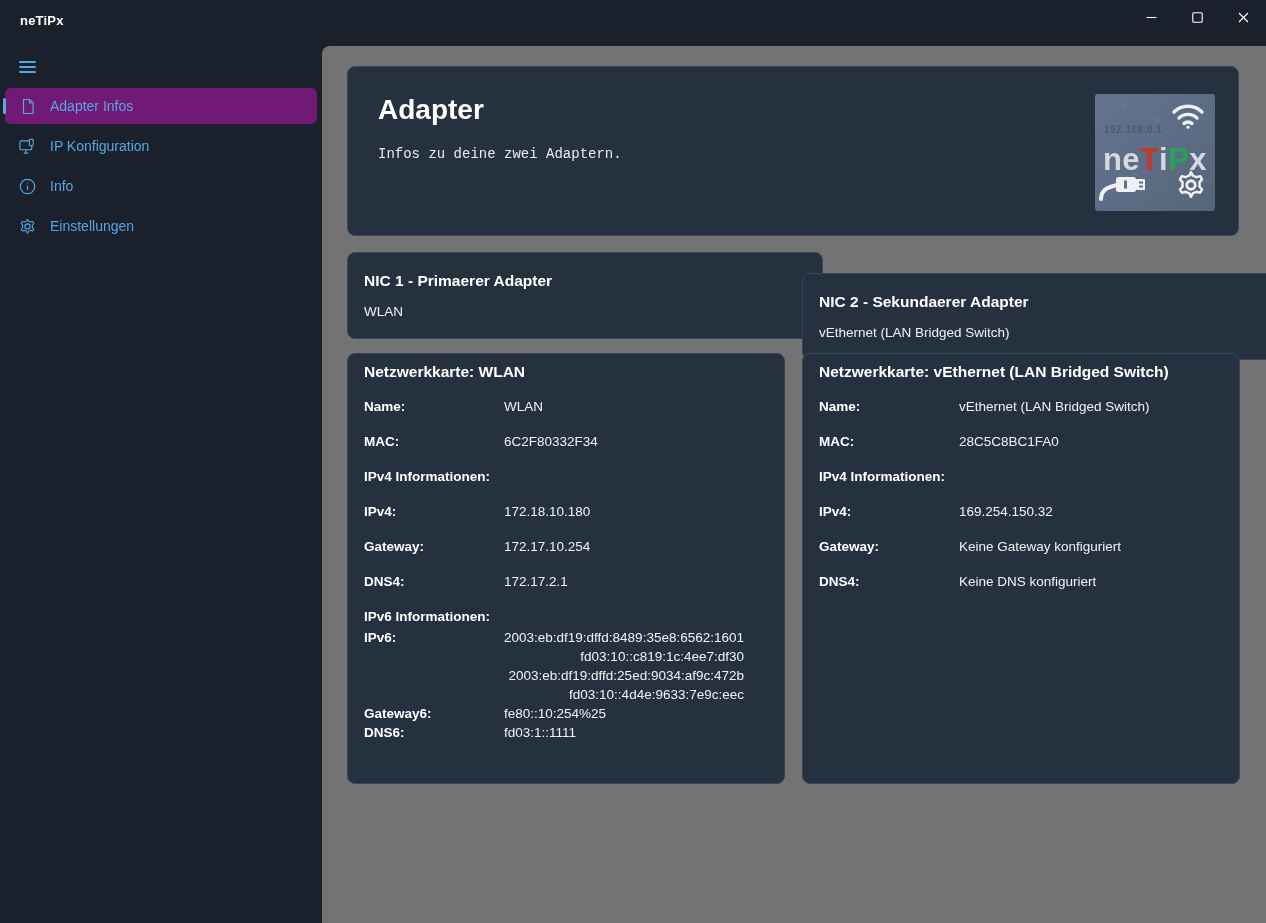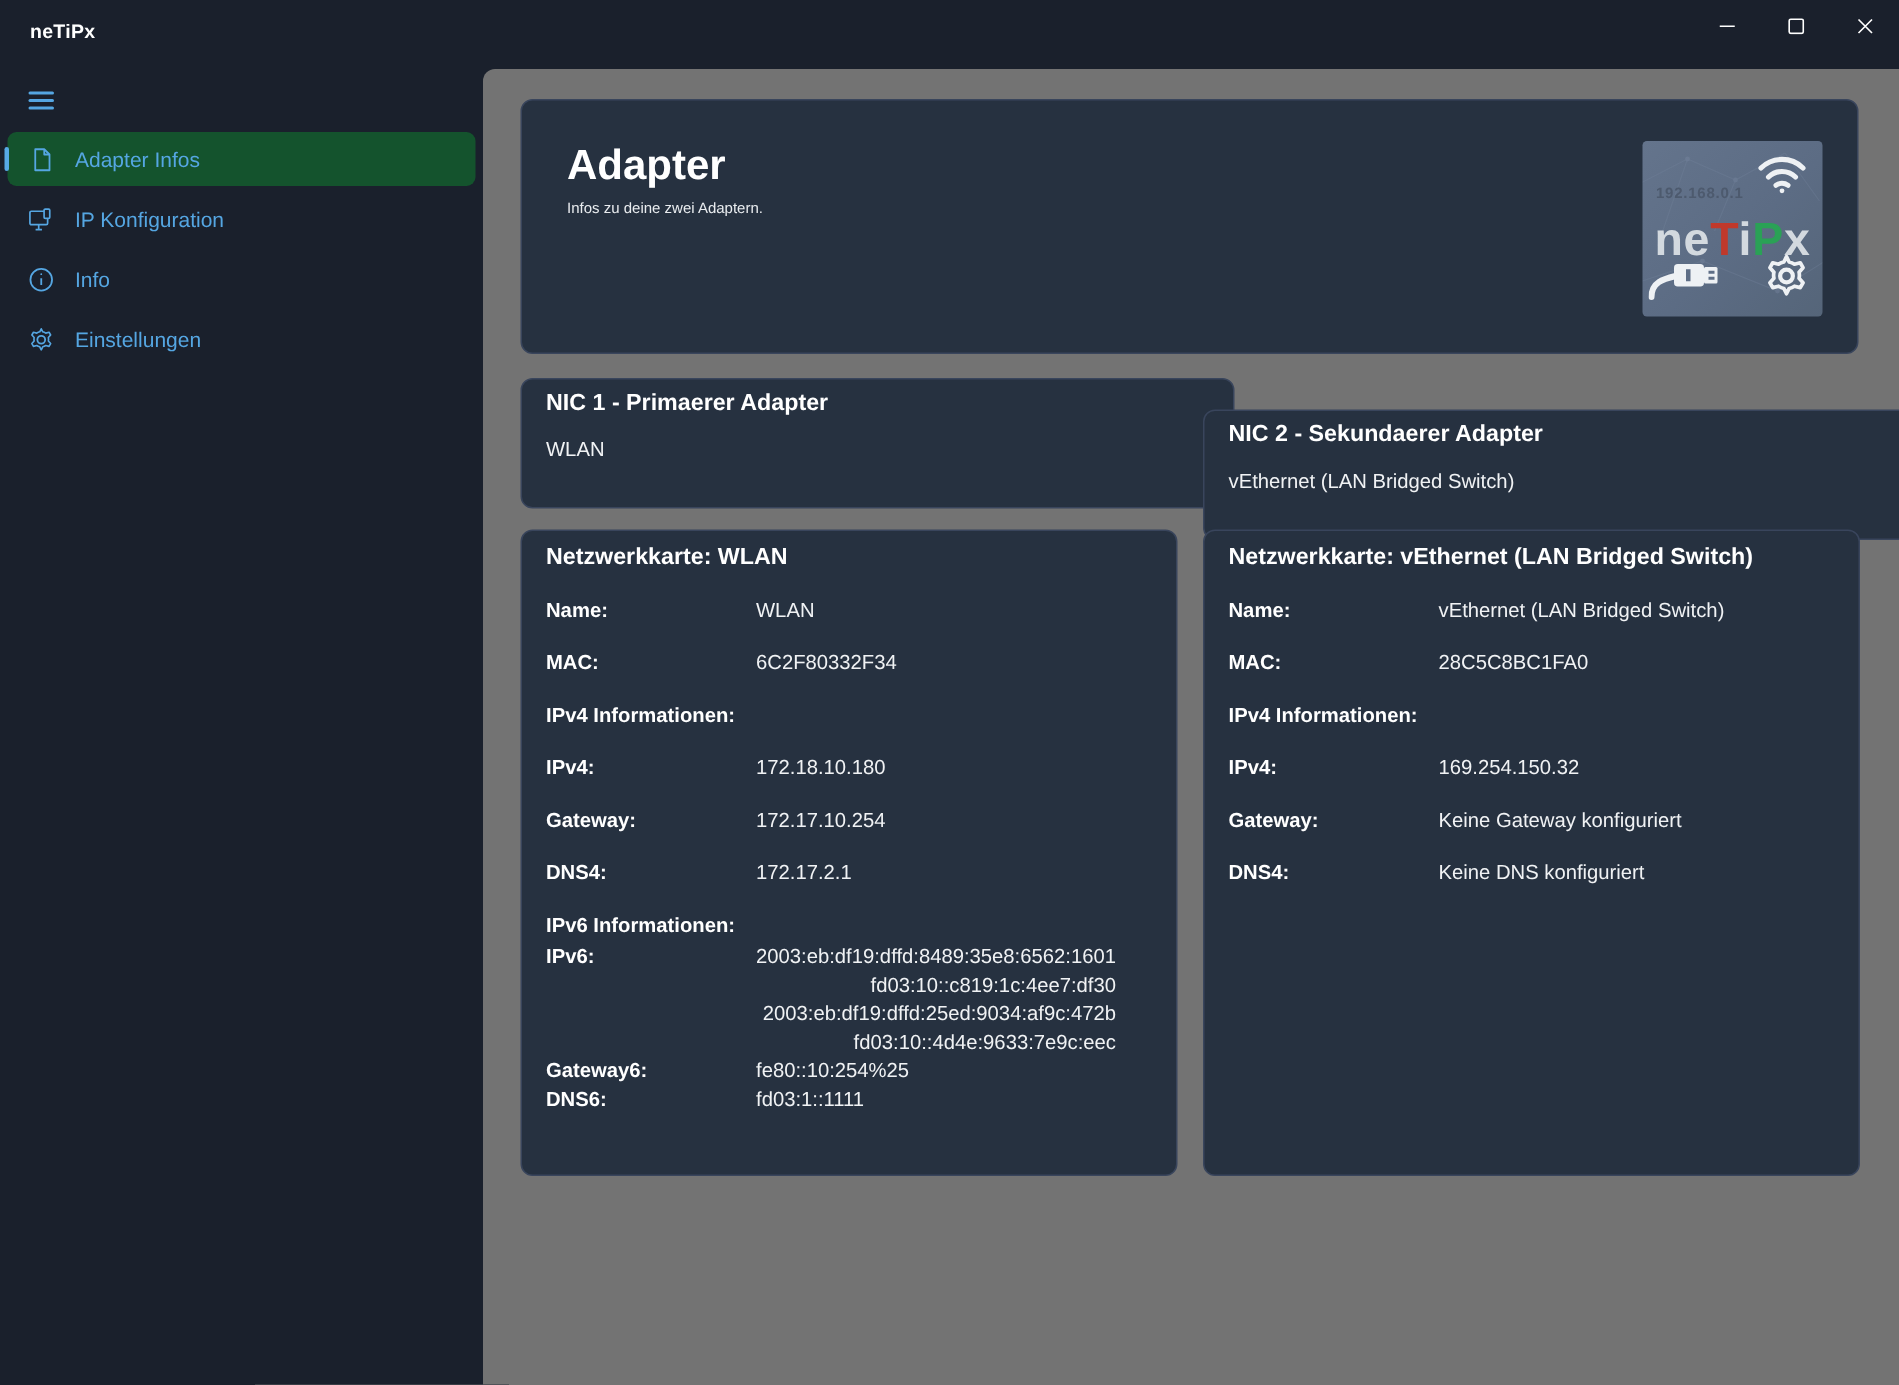--- a/index.html
+++ b/index.html
@@ -21,55 +21,55 @@
   
   .sidebar { position:absolute; top:46px; left:0; width:322px; height:877px; background:#1a202c; }
   .hamburger-btn { position:absolute; left:8px; top:6px; width:38px; height:30px; background:transparent; border:none; display:flex; align-items:center; justify-content:center; cursor:pointer; }
   .hamburger-bars { width:17px; }
   .hamburger-bars div { height:2px; background:#55a6e2; border-radius:1px; margin:3px 0; }
   .nav-item {
     position:absolute; left:5px; width:312px; height:36px;
     display:flex; align-items:center; border-radius:6px;
     color:#55a6e2; cursor:pointer;
   }
-  .nav-item.selected { background:#14532d;align-items:center; }
+  .nav-item.selected { background:#701a75;align-items:center; }
   .nav-indicator { position:absolute; left:-2px; top:10px; width:3px; height:16px; border-radius:2px; background:#57aae6; }
   .nav-icon { margin-left:14px; width:17px; height:17px; display:flex; align-items:center; justify-content:center; }
   .nav-label { margin-left:14px; font-size:14px; }
 
   
   .main { position:absolute; left:322px; top:46px; width:944px; height:877px; background:#737373; border-top-left-radius:8px; }
 
   .card {
     position:absolute; background:#263140; border:1px solid #39455c; border-radius:8px;
   }
 
   
   .header-card { left:25px; top:20px; width:892px; height:170px; padding:27px 30px; }
   .header-title { font-size:28px; font-weight:700; color:#ffffff; }
-  .header-subtitle { margin-top:8px; font-size:10px; color:#e9ecef; }
+  .header-subtitle { margin-top:20px; font-size:14px; color:#e9ecef;font-family:Liberation Mono, monospace; }
 
   
   .logo {
     position:absolute; top:27px; right:23px; width:120px; height:117px;
     background:linear-gradient(135deg,#64748c 0%,#5c6c84 55%,#556579 100%);
     border-radius:3px; overflow:hidden;
   }
   .logo-net-lines { position:absolute; inset:0; opacity:.35; }
   .logo-watermark { position:absolute; left:9px; top:30px; font-size:10px; font-weight:700; color:#4d5a6e; letter-spacing:.5px; }
   .logo-brand { position:absolute; left:0; right:0; top:48px; text-align:center; font-size:31px; font-weight:700; letter-spacing:.5px; }
   .logo-brand .c-gray { color:#d3d9df; }
   .logo-brand .c-red { color:#c0392b; }
   .logo-brand .c-green { color:#2aa156; }
   .logo-wifi { position:absolute; top:8px; right:9px; }
   .logo-plug { position:absolute; bottom:6px; left:4px; }
   .logo-gear { position:absolute; bottom:7px; right:9px; }
 
   
-  .nic-card { top:206px; width:476px; height:87px; padding:7px 16px; }
+  .nic-card { top:206px; width:476px; height:87px; padding:19px 16px; }
   .nic-card.left { left:25px; }
   .nic-card.right { left:480px;margin-top:21px; }
   .nic-title { font-size:15.5px; font-weight:700; color:#ffffff; }
   .nic-subtitle { margin-top:14px; font-size:13.5px; color:#f0f2f4; }
 
   
   .detail-card { top:307px; width:438px; height:431px; padding:8px 16px 0; }
   .detail-card.left { left:25px; }
   .detail-card.right { left:480px; }
   .detail-title { font-size:15.5px; font-weight:700; line-height:20px; margin-bottom:17px; color:#ffffff; }

